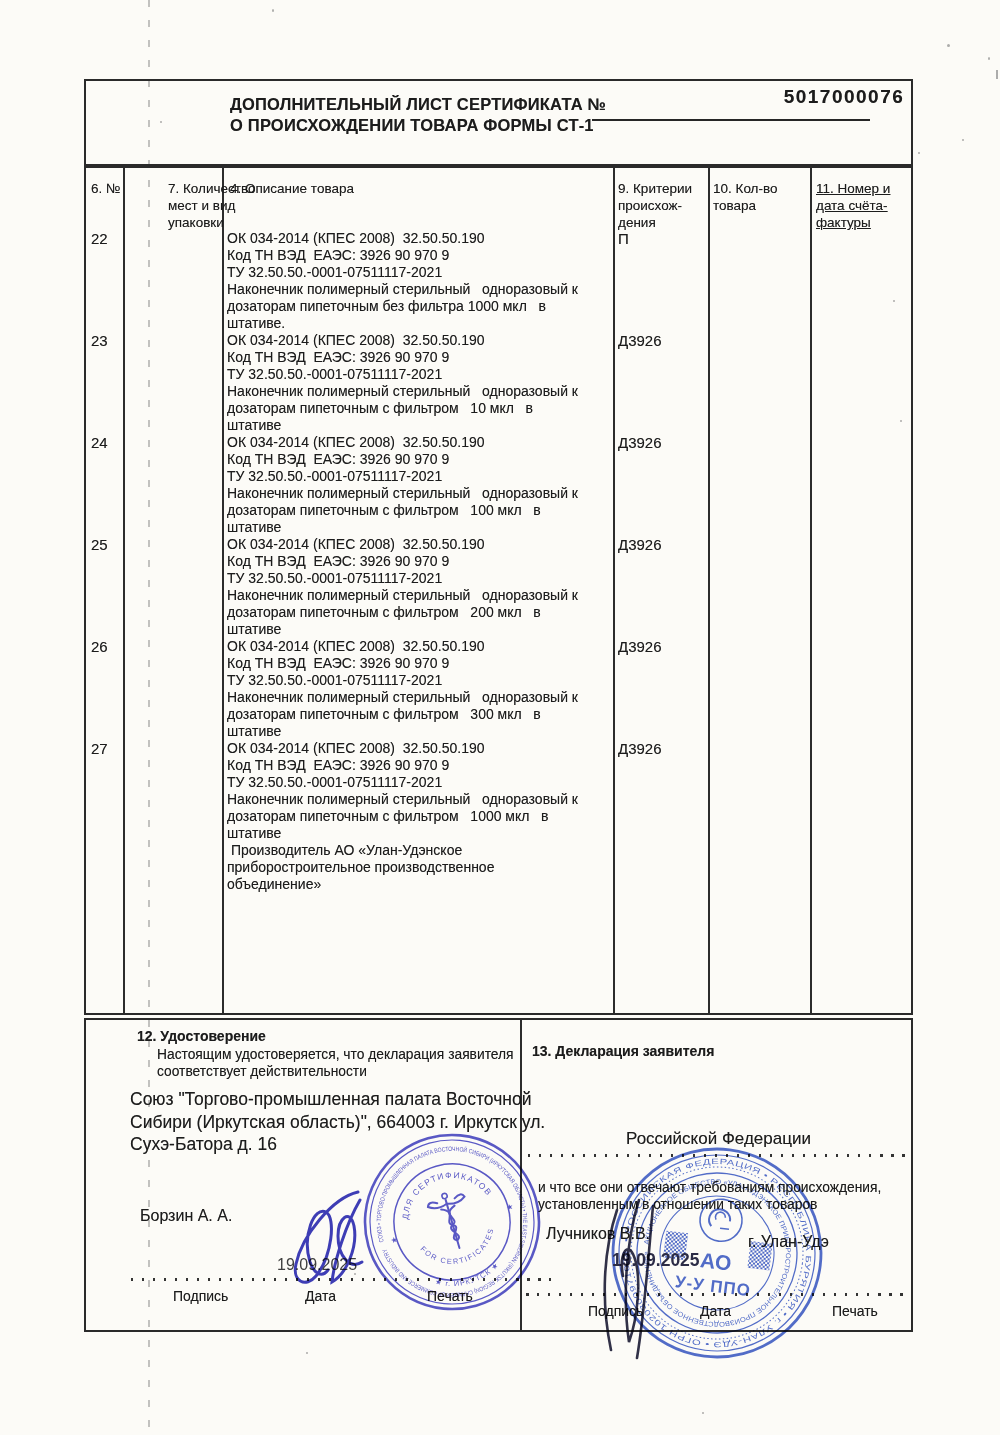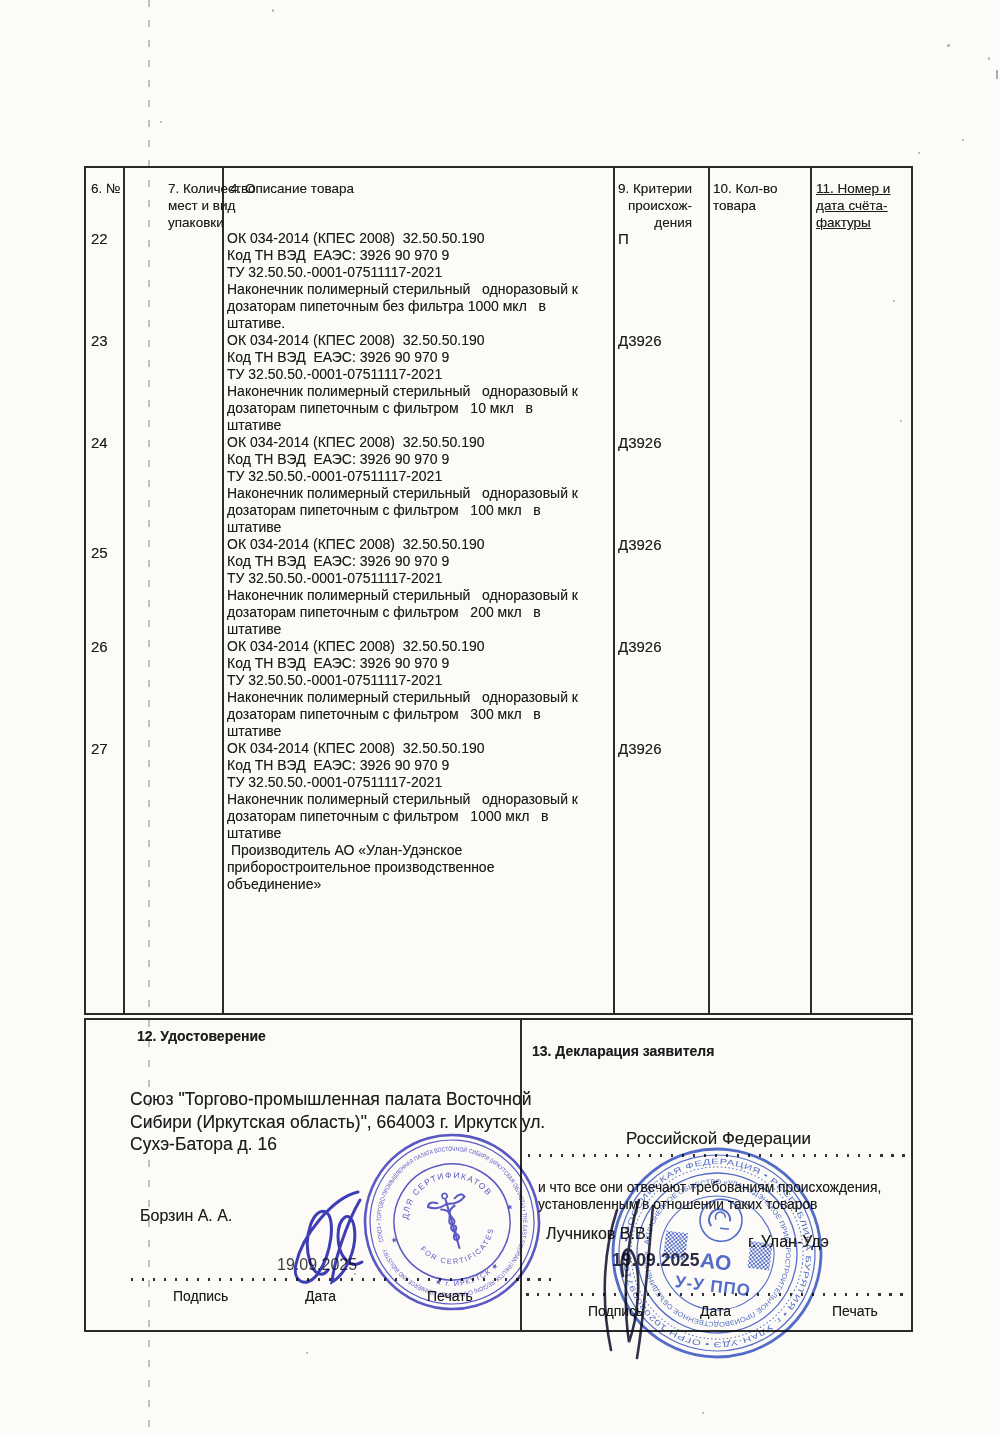--- a/index.html
+++ b/index.html
@@ -76,34 +76,42 @@
   <div class="speck" style="left:988px;top:57px;width:2px;height:3px;"></div>
   <div class="speck" style="left:996px;top:70px;width:2px;height:9px;border-radius:0;"></div>
   <div class="speck" style="left:918px;top:152px;width:2px;height:2px;"></div>
   <div class="speck" style="left:962px;top:139px;width:2px;height:2px;"></div>
   <div class="speck" style="left:893px;top:300px;width:2px;height:2px;"></div>
   <div class="speck" style="left:900px;top:420px;width:2px;height:2px;"></div>
   <div class="speck" style="left:354px;top:1273px;width:2px;height:2px;"></div>
   <div class="speck" style="left:306px;top:1352px;width:2px;height:2px;"></div>
   <div class="speck" style="left:702px;top:1412px;width:2px;height:2px;"></div>
 
+  <div class="header-box">
+    <div class="title ink">
+      <div>ДОПОЛНИТЕЛЬНЫЙ ЛИСТ СЕРТИФИКАТА №</div>
+      <div>О ПРОИСХОЖДЕНИИ ТОВАРА ФОРМЫ СТ-1</div>
+    </div>
+    <div class="cert-number ink">5017000076</div>
+    <div class="cert-underline"></div>
+  </div>
 
   <div class="goods-table">
     <div class="vline" style="left:37px;"></div>
     <div class="vline" style="left:136px;"></div>
     <div class="vline" style="left:527px;"></div>
     <div class="vline" style="left:622px;"></div>
     <div class="vline" style="left:724px;"></div>
 
     <div class="th ink" style="left:5px;top:12px;">6. №</div>
     <div class="th ink pre" style="left:42px;top:12px;margin-left:40px;">7. Количество
 мест и вид
 упаковки</div>
     <div class="th ink" style="left:144px;top:12px;">4. Описание товара</div>
-    <div class="th ink pre" style="left:532px;top:12px;text-align:right;">9. Критерии
+    <div class="th ink pre" style="left:532px;top:12px;">9. Критерии
 происхож-
 дения</div>
     <div class="th ink pre" style="left:627px;top:12px;">10. Кол-во
 товара</div>
     <div class="th ink pre" style="left:730px;top:12px;text-decoration:underline;">11. Номер и
 дата счёта-
 фактуры</div>
 
     <div>
       <div class="row-num ink" style="top:62px;">22</div>
@@ -132,21 +140,21 @@
       <div class="row-desc ink pre" style="top:266px;">ОК 034-2014 (КПЕС 2008)  32.50.50.190
 Код ТН ВЭД  ЕАЭС: 3926 90 970 9
 ТУ 32.50.50.-0001-07511117-2021
 Наконечник полимерный стерильный   одноразовый к
 дозаторам пипеточным с фильтром   100 мкл   в
 штативе</div>
       <div class="row-crit ink" style="top:266px;">Д3926</div>
     </div>
 
     <div>
-      <div class="row-num ink" style="top:376px;">25</div>
+      <div class="row-num ink" style="top:368px;">25</div>
       <div class="row-desc ink pre" style="top:368px;">ОК 034-2014 (КПЕС 2008)  32.50.50.190
 Код ТН ВЭД  ЕАЭС: 3926 90 970 9
 ТУ 32.50.50.-0001-07511117-2021
 Наконечник полимерный стерильный   одноразовый к
 дозаторам пипеточным с фильтром   200 мкл   в
 штативе</div>
       <div class="row-crit ink" style="top:368px;">Д3926</div>
     </div>
 
     <div>
@@ -173,20 +181,22 @@
 объединение»</div>
       <div class="row-crit ink" style="top:572px;">Д3926</div>
     </div>
   </div>
 
   <div class="bottom-box">
     <div class="bb-divider"></div>
 
     <div class="cell" style="left:0;width:434px;margin-left:39px;">
       <div class="sec-heading ink" style="left:12px;top:8px;">12. Удостоверение</div>
+      <div class="sec-body ink pre" style="left:32px;top:26px;">Настоящим удостоверяется, что декларация заявителя
+соответствует действительности</div>
       <div class="org-text ink pre" style="left:5px;top:68px;">Союз "Торгово-промышленная палата Восточной
 Сибири (Иркутская область)", 664003 г. Иркутск ул.
 Сухэ-Батора д. 16</div>
       <div class="signer ink" style="left:15px;top:187px;">Борзин А. А.</div>
       <div class="date-text" style="left:152px;top:236px;">19.09.2025</div>
       <div class="dotline" style="left:6px;top:258px;width:420px;"></div>
       <div class="sig-label ink" style="left:48px;top:268px;">Подпись</div>
       <div class="sig-label ink" style="left:180px;top:268px;">Дата</div>
       <div class="sig-label ink" style="left:302px;top:268px;">Печать</div>
     </div>

